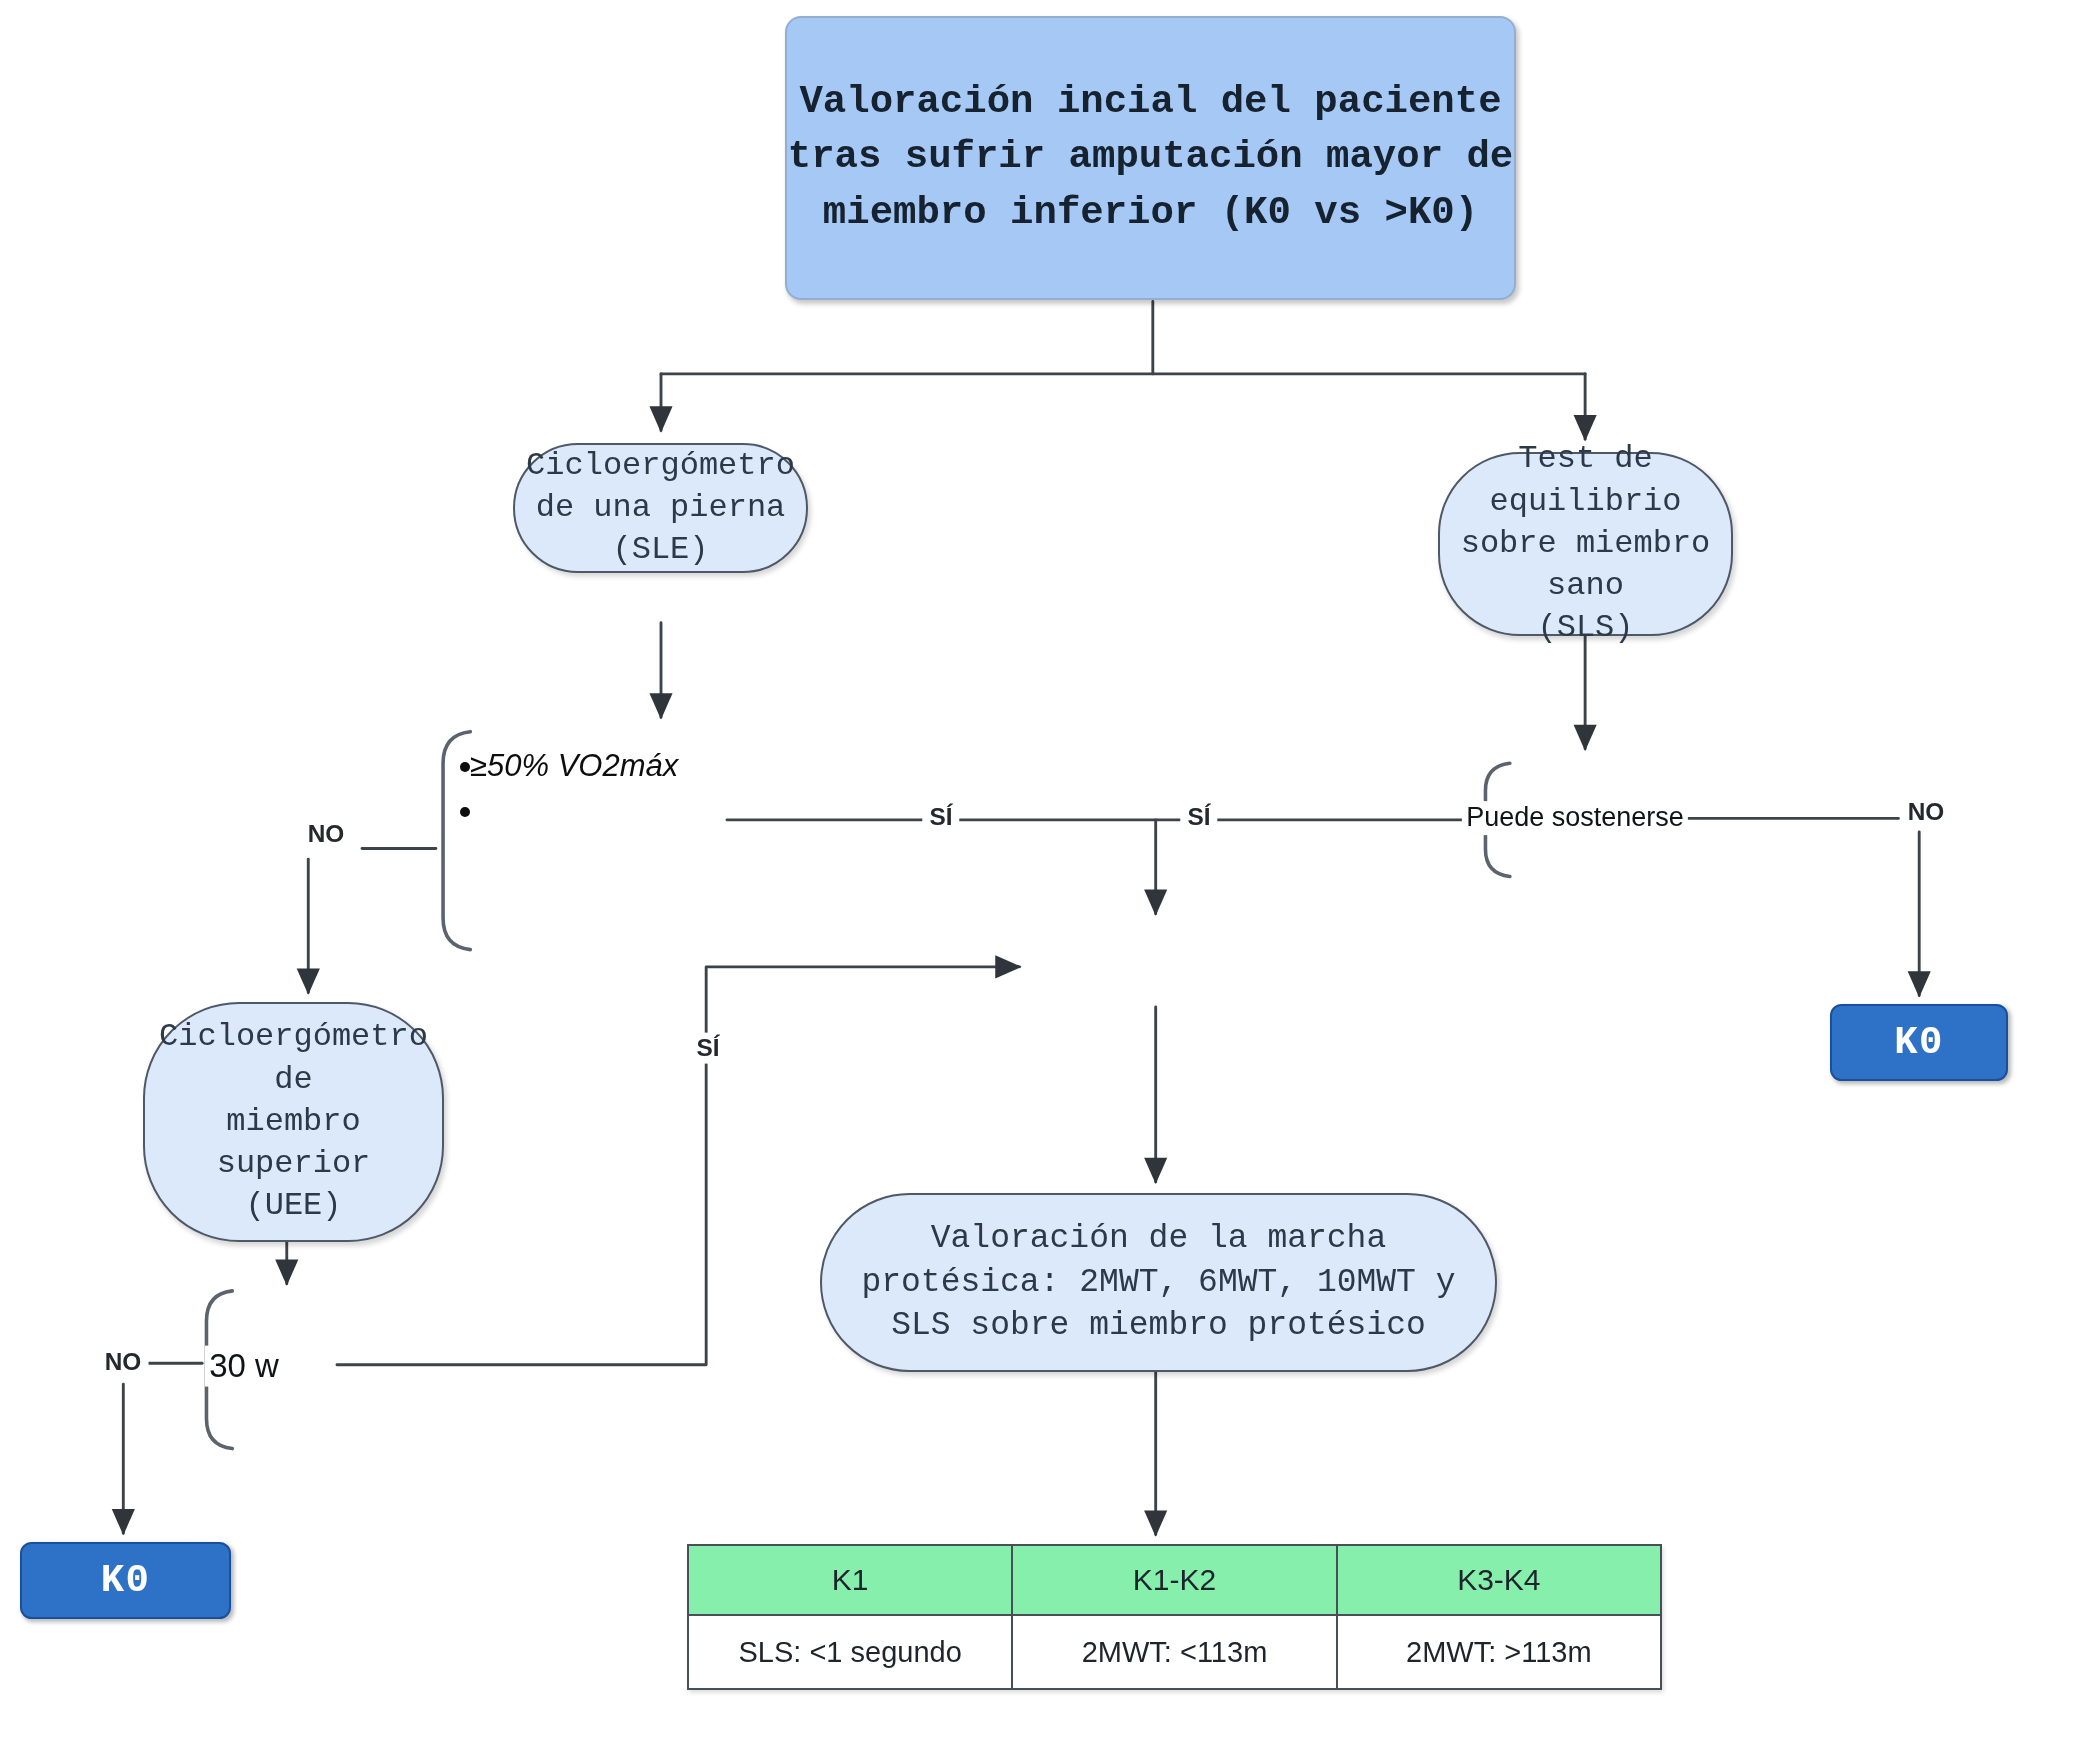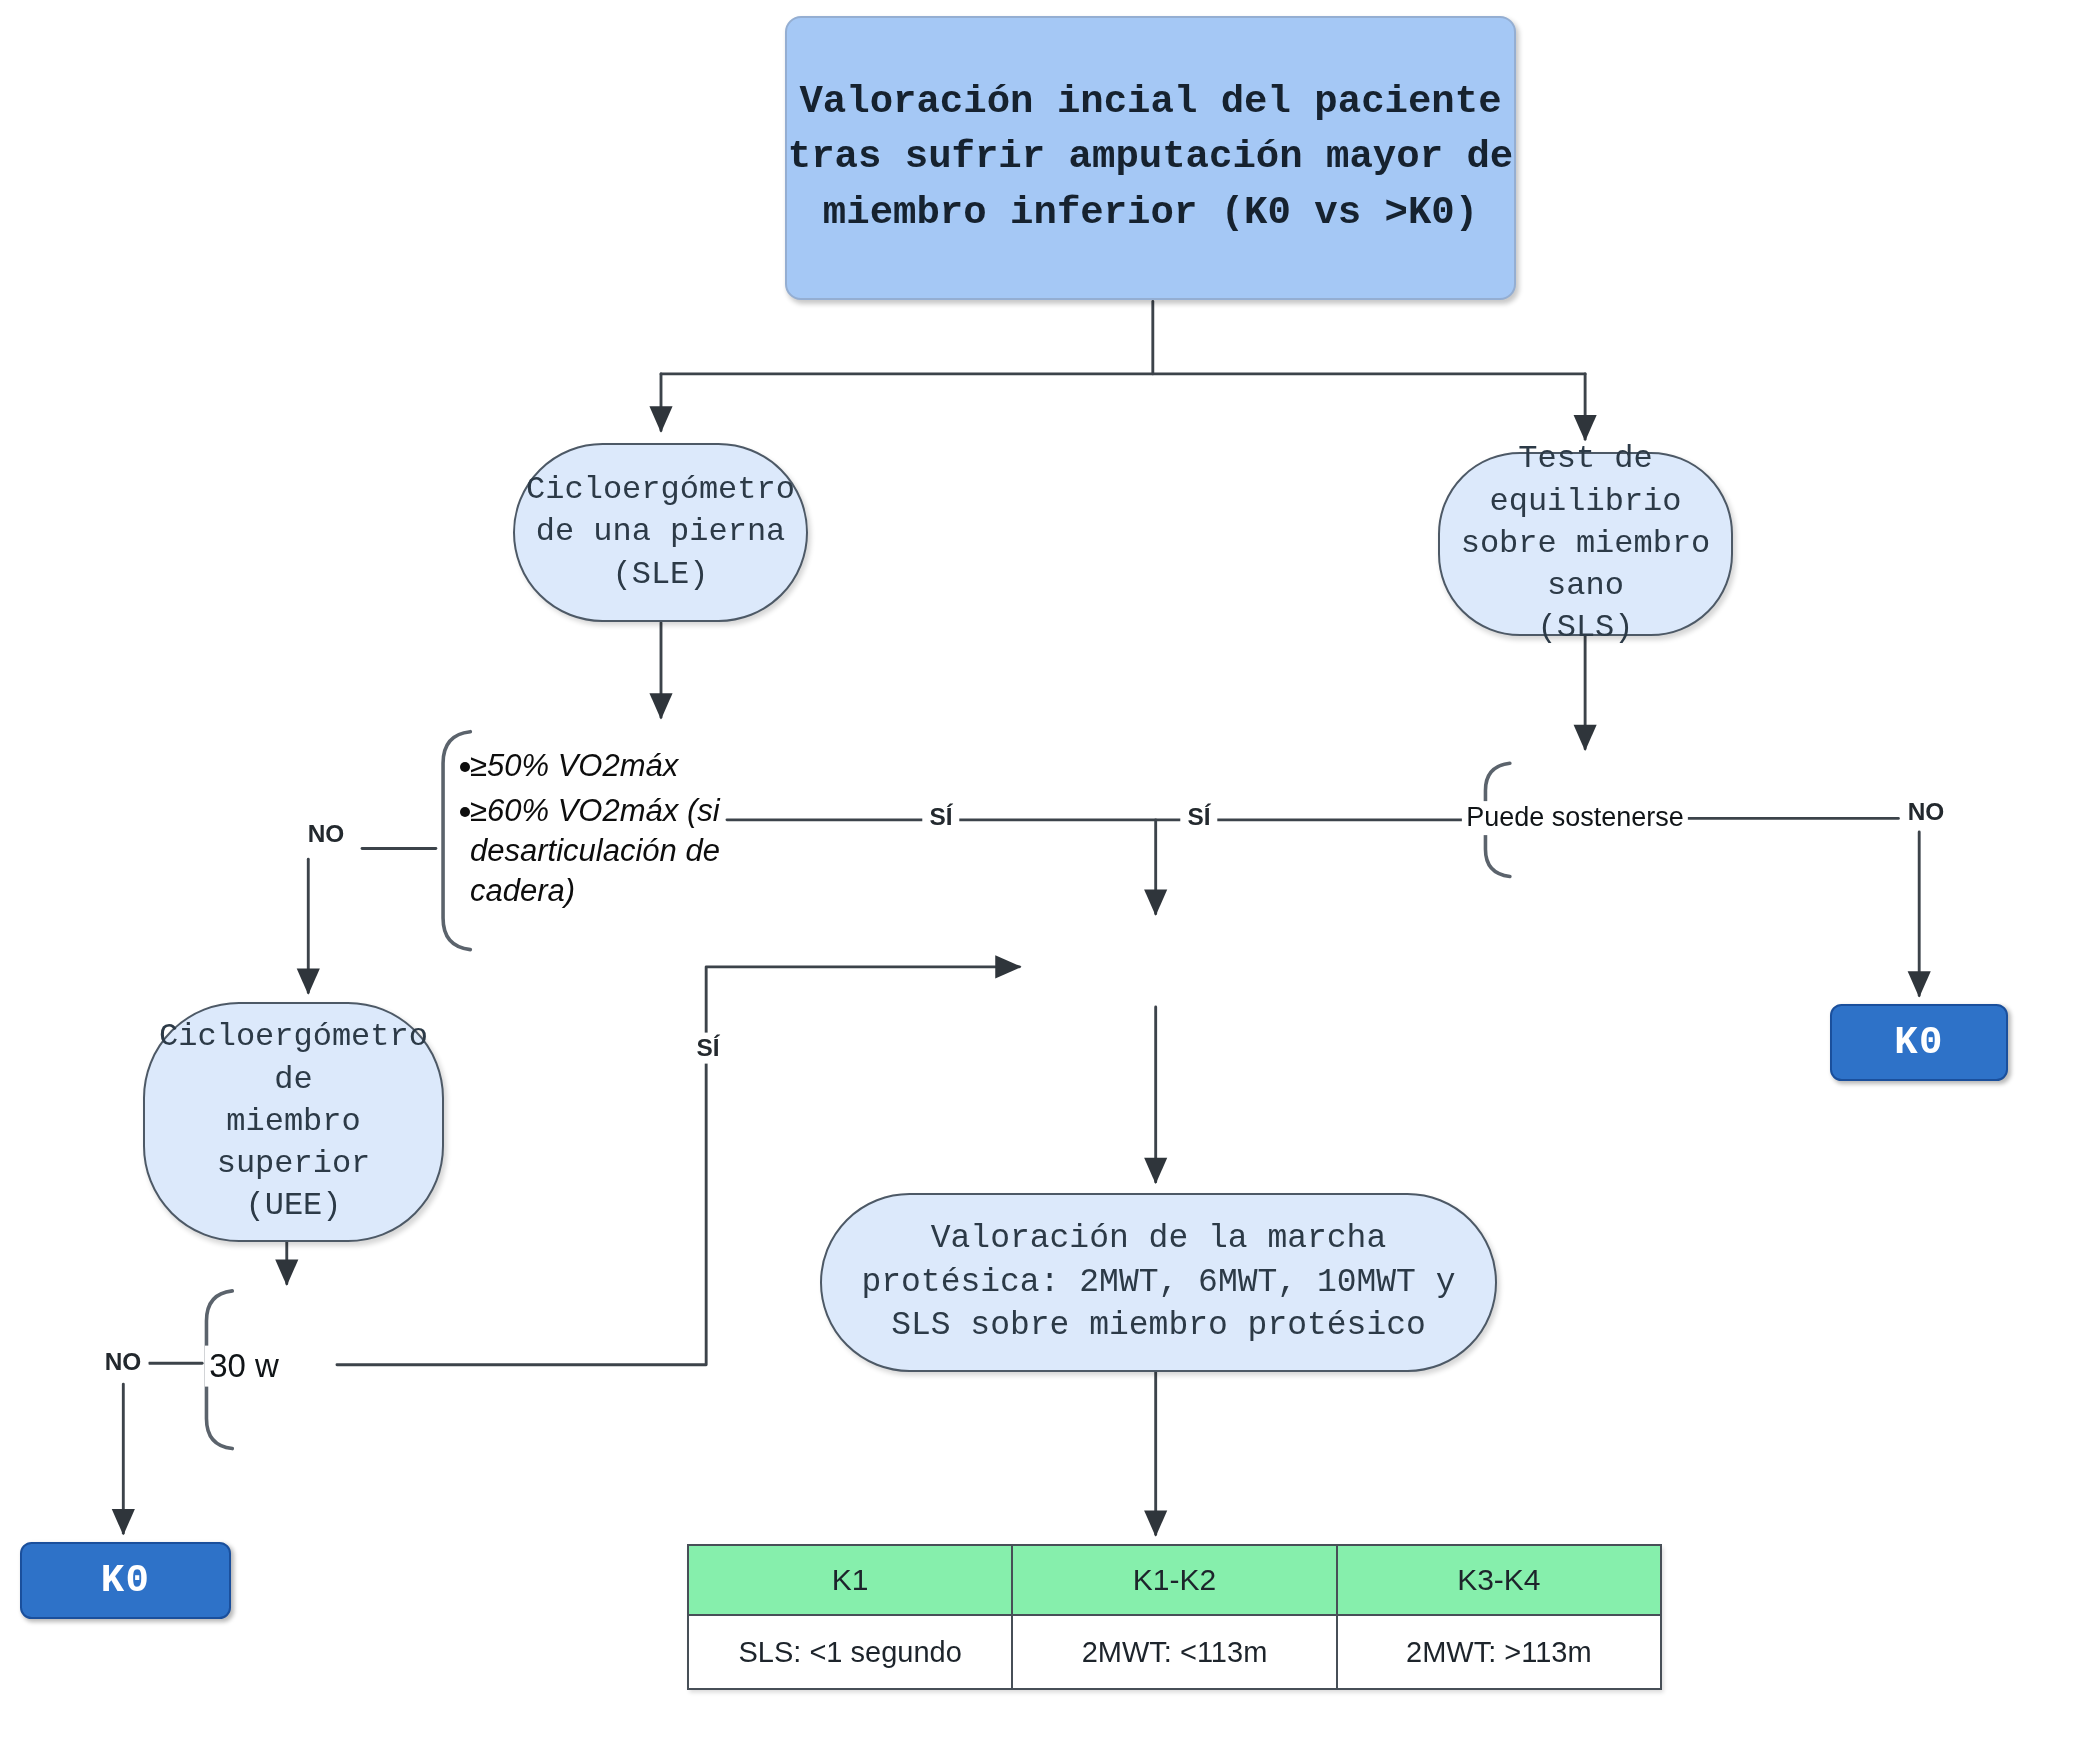--- a/index.html
+++ b/index.html
@@ -14,21 +14,21 @@
     left:785px;top:16px;width:731px;height:284px;
     background:#a5c8f5;border:2.2px solid #94aed2;border-radius:16px;
     font-weight:bold;font-size:39px;line-height:1.42;color:#16222f;
     box-shadow:2.9px 3.6px 5.7px rgba(0,0,0,0.22);
   }
   .pill{
     background:#dce9fb;border:2.9px solid #4d5966;
     font-size:32px;line-height:1.32;color:#2c3a47;
     box-shadow:2.9px 3.6px 5px rgba(0,0,0,0.16);
   }
-  .pill-sle{left:513px;top:443px;width:295px;height:179px;border-radius:90px;}
+  .pill-sle{left:513px;top:443px;width:295px;height:130px;border-radius:90px;}
   .pill-sls{left:1438px;top:452px;width:295px;height:184px;border-radius:82px;}
   .pill-uee{left:143px;top:1002px;width:301px;height:240px;border-radius:96px;}
   .pill-marcha{left:820px;top:1193px;width:677px;height:179px;border-radius:90px;font-size:33px;}
   .result{
     background:#2e72c8;border:2.9px solid #1a4f9c;border-radius:11.5px;
     color:#ffffff;font-weight:bold;font-size:42px;letter-spacing:1.4px;
     box-shadow:2.2px 2.9px 4.3px rgba(0,0,0,0.28);
   }
   .k0-mid{left:1029px;top:922px;width:255px;height:85px;}
   .k0-right{left:1830px;top:1004px;width:178px;height:77px;font-size:39px;}
@@ -123,23 +123,20 @@
 
   <div class="node result k0-left">K0</div>
 
   <div class="bullets">
     <div class="bullet-row">
       <span class="bullet-dot"></span>
       <span class="bullet-text">≥50% VO2máx</span>
     </div>
     <div class="bullet-row">
       <span class="bullet-dot"></span>
-      <span class="bullet-text">≥60% VO2máx (si
-desarticulación de
-cadera)</span>
     </div>
   </div>
 
   <div class="free-text" style="left:1575px;top:818px;">Puede sostenerse</div>
 
   <div class="free-text text-30w" style="left:244px;top:1366px;">30 w</div>
 
   <div class="edge-label" style="left:326px;top:834px;">NO</div>
   <div class="edge-label" style="left:941px;top:817px;">SÍ</div>
   <div class="edge-label" style="left:1199px;top:817px;">SÍ</div>

